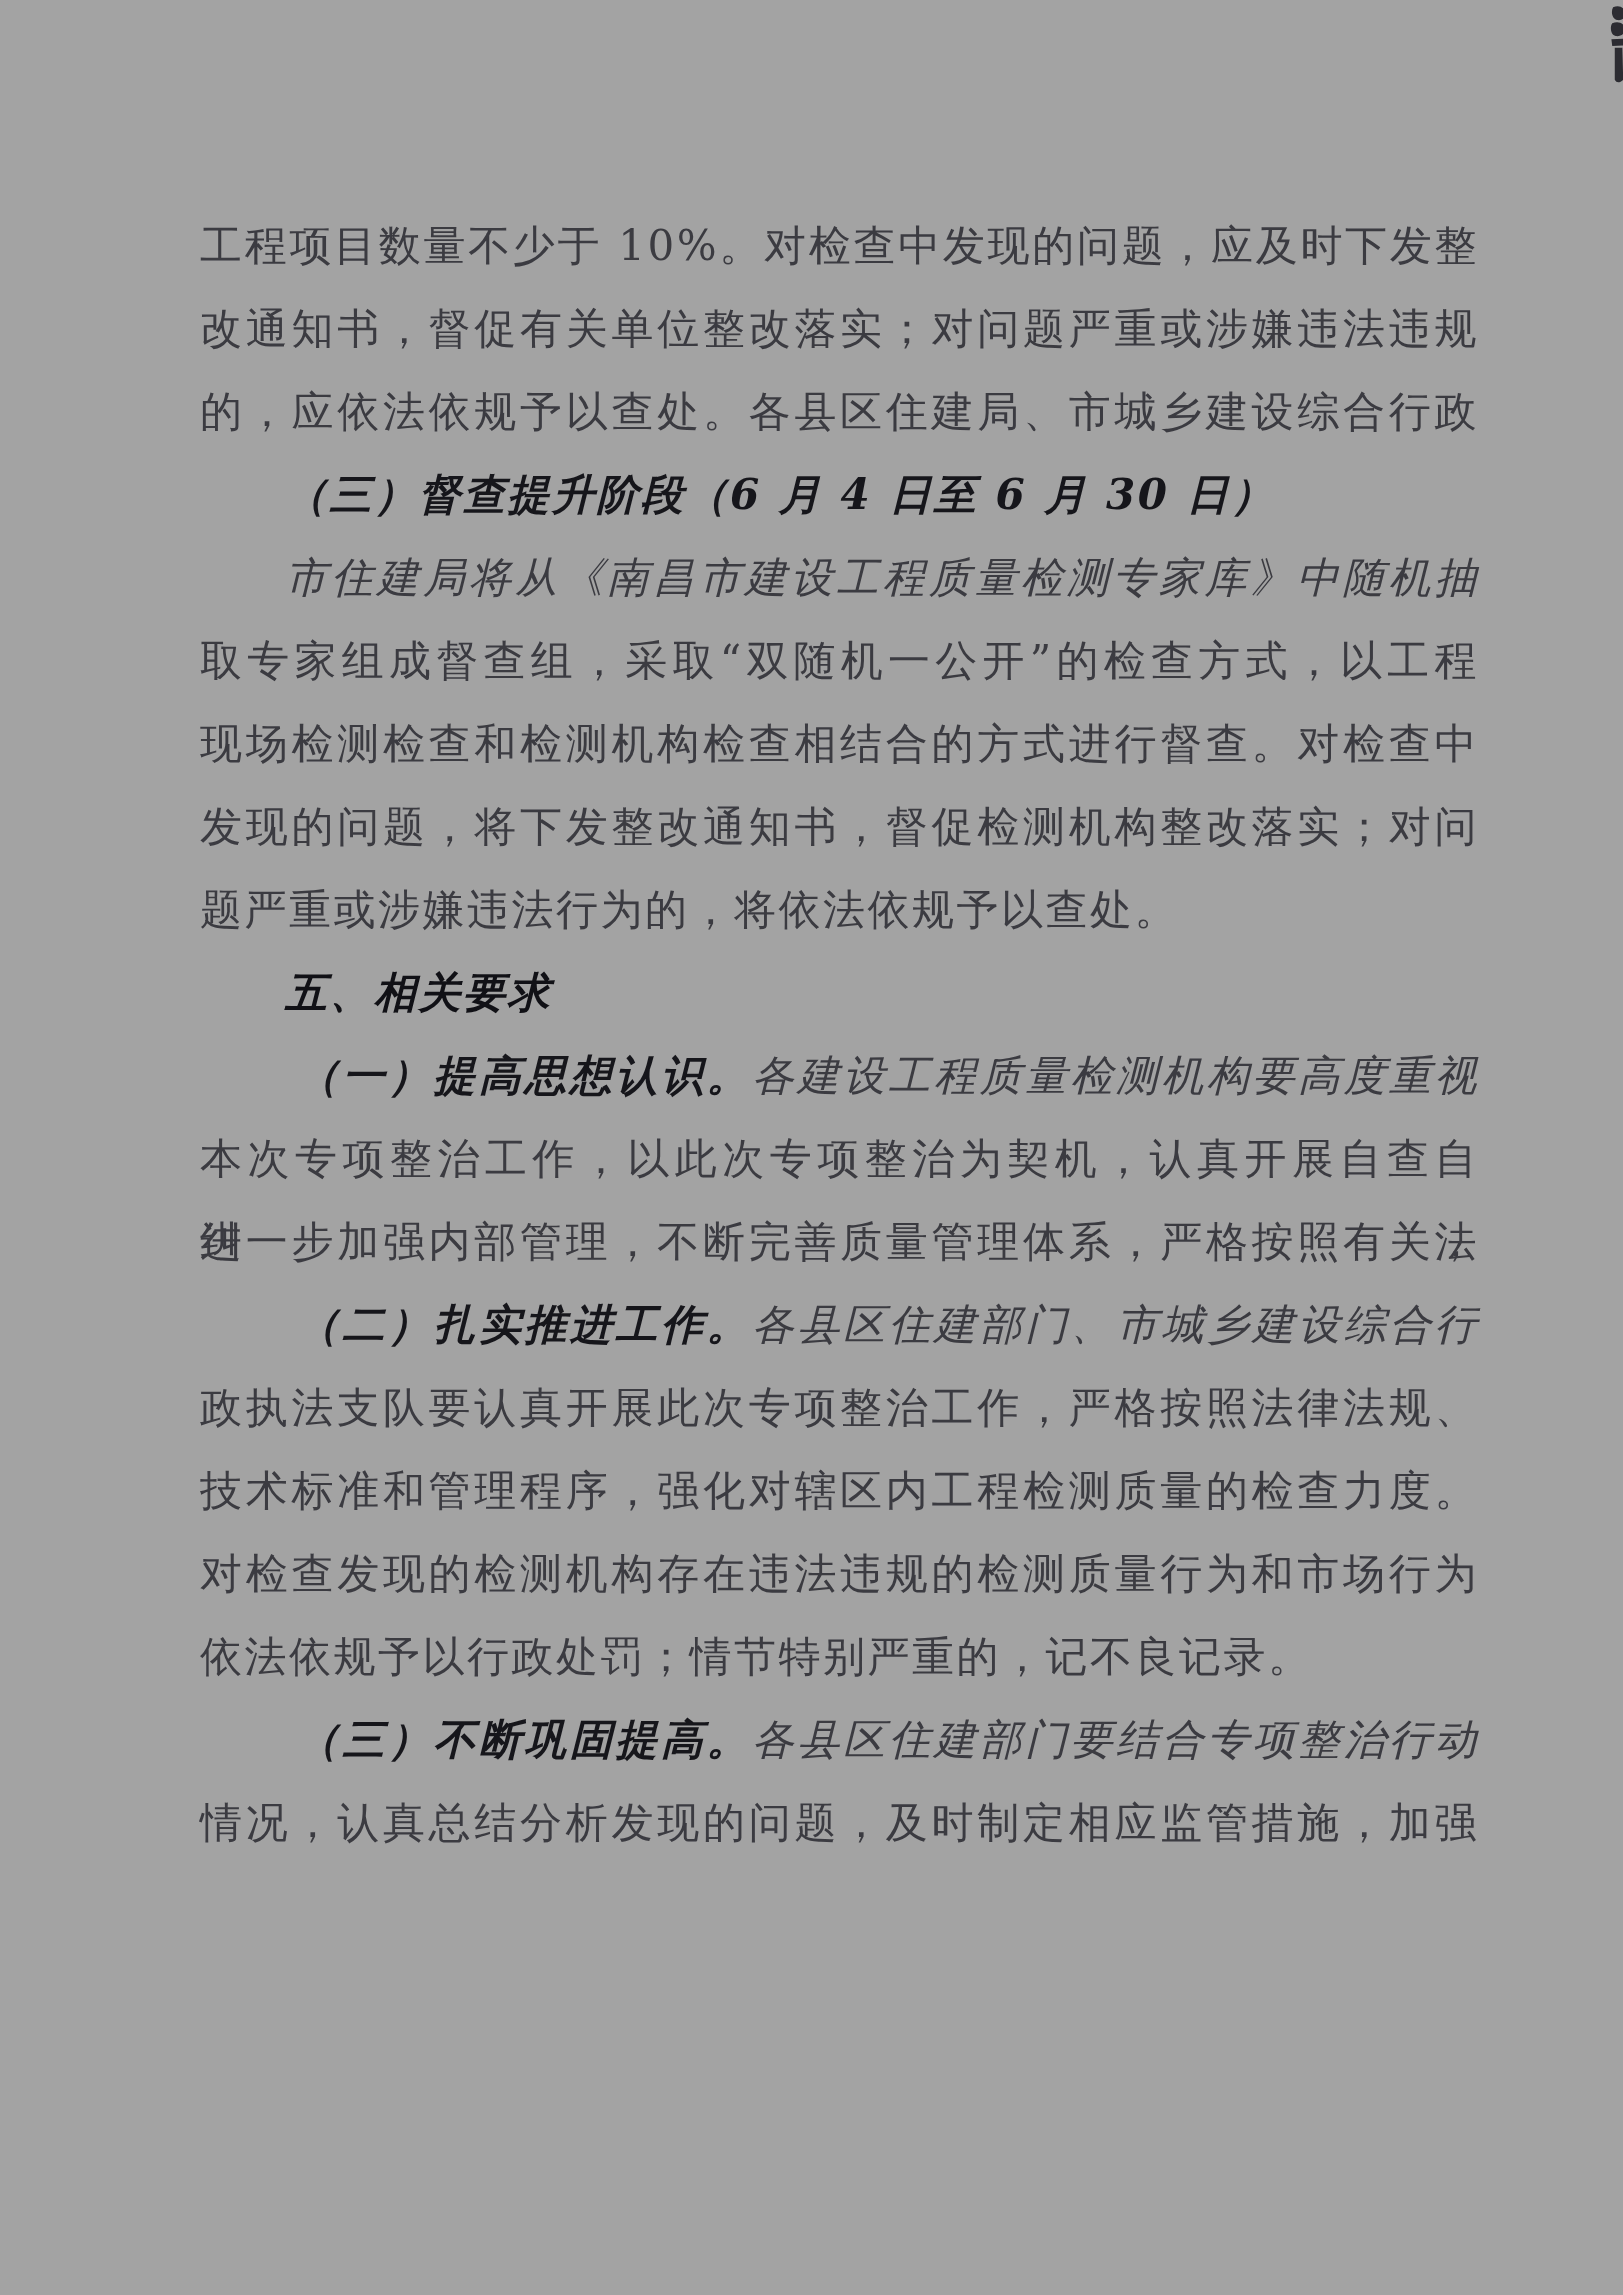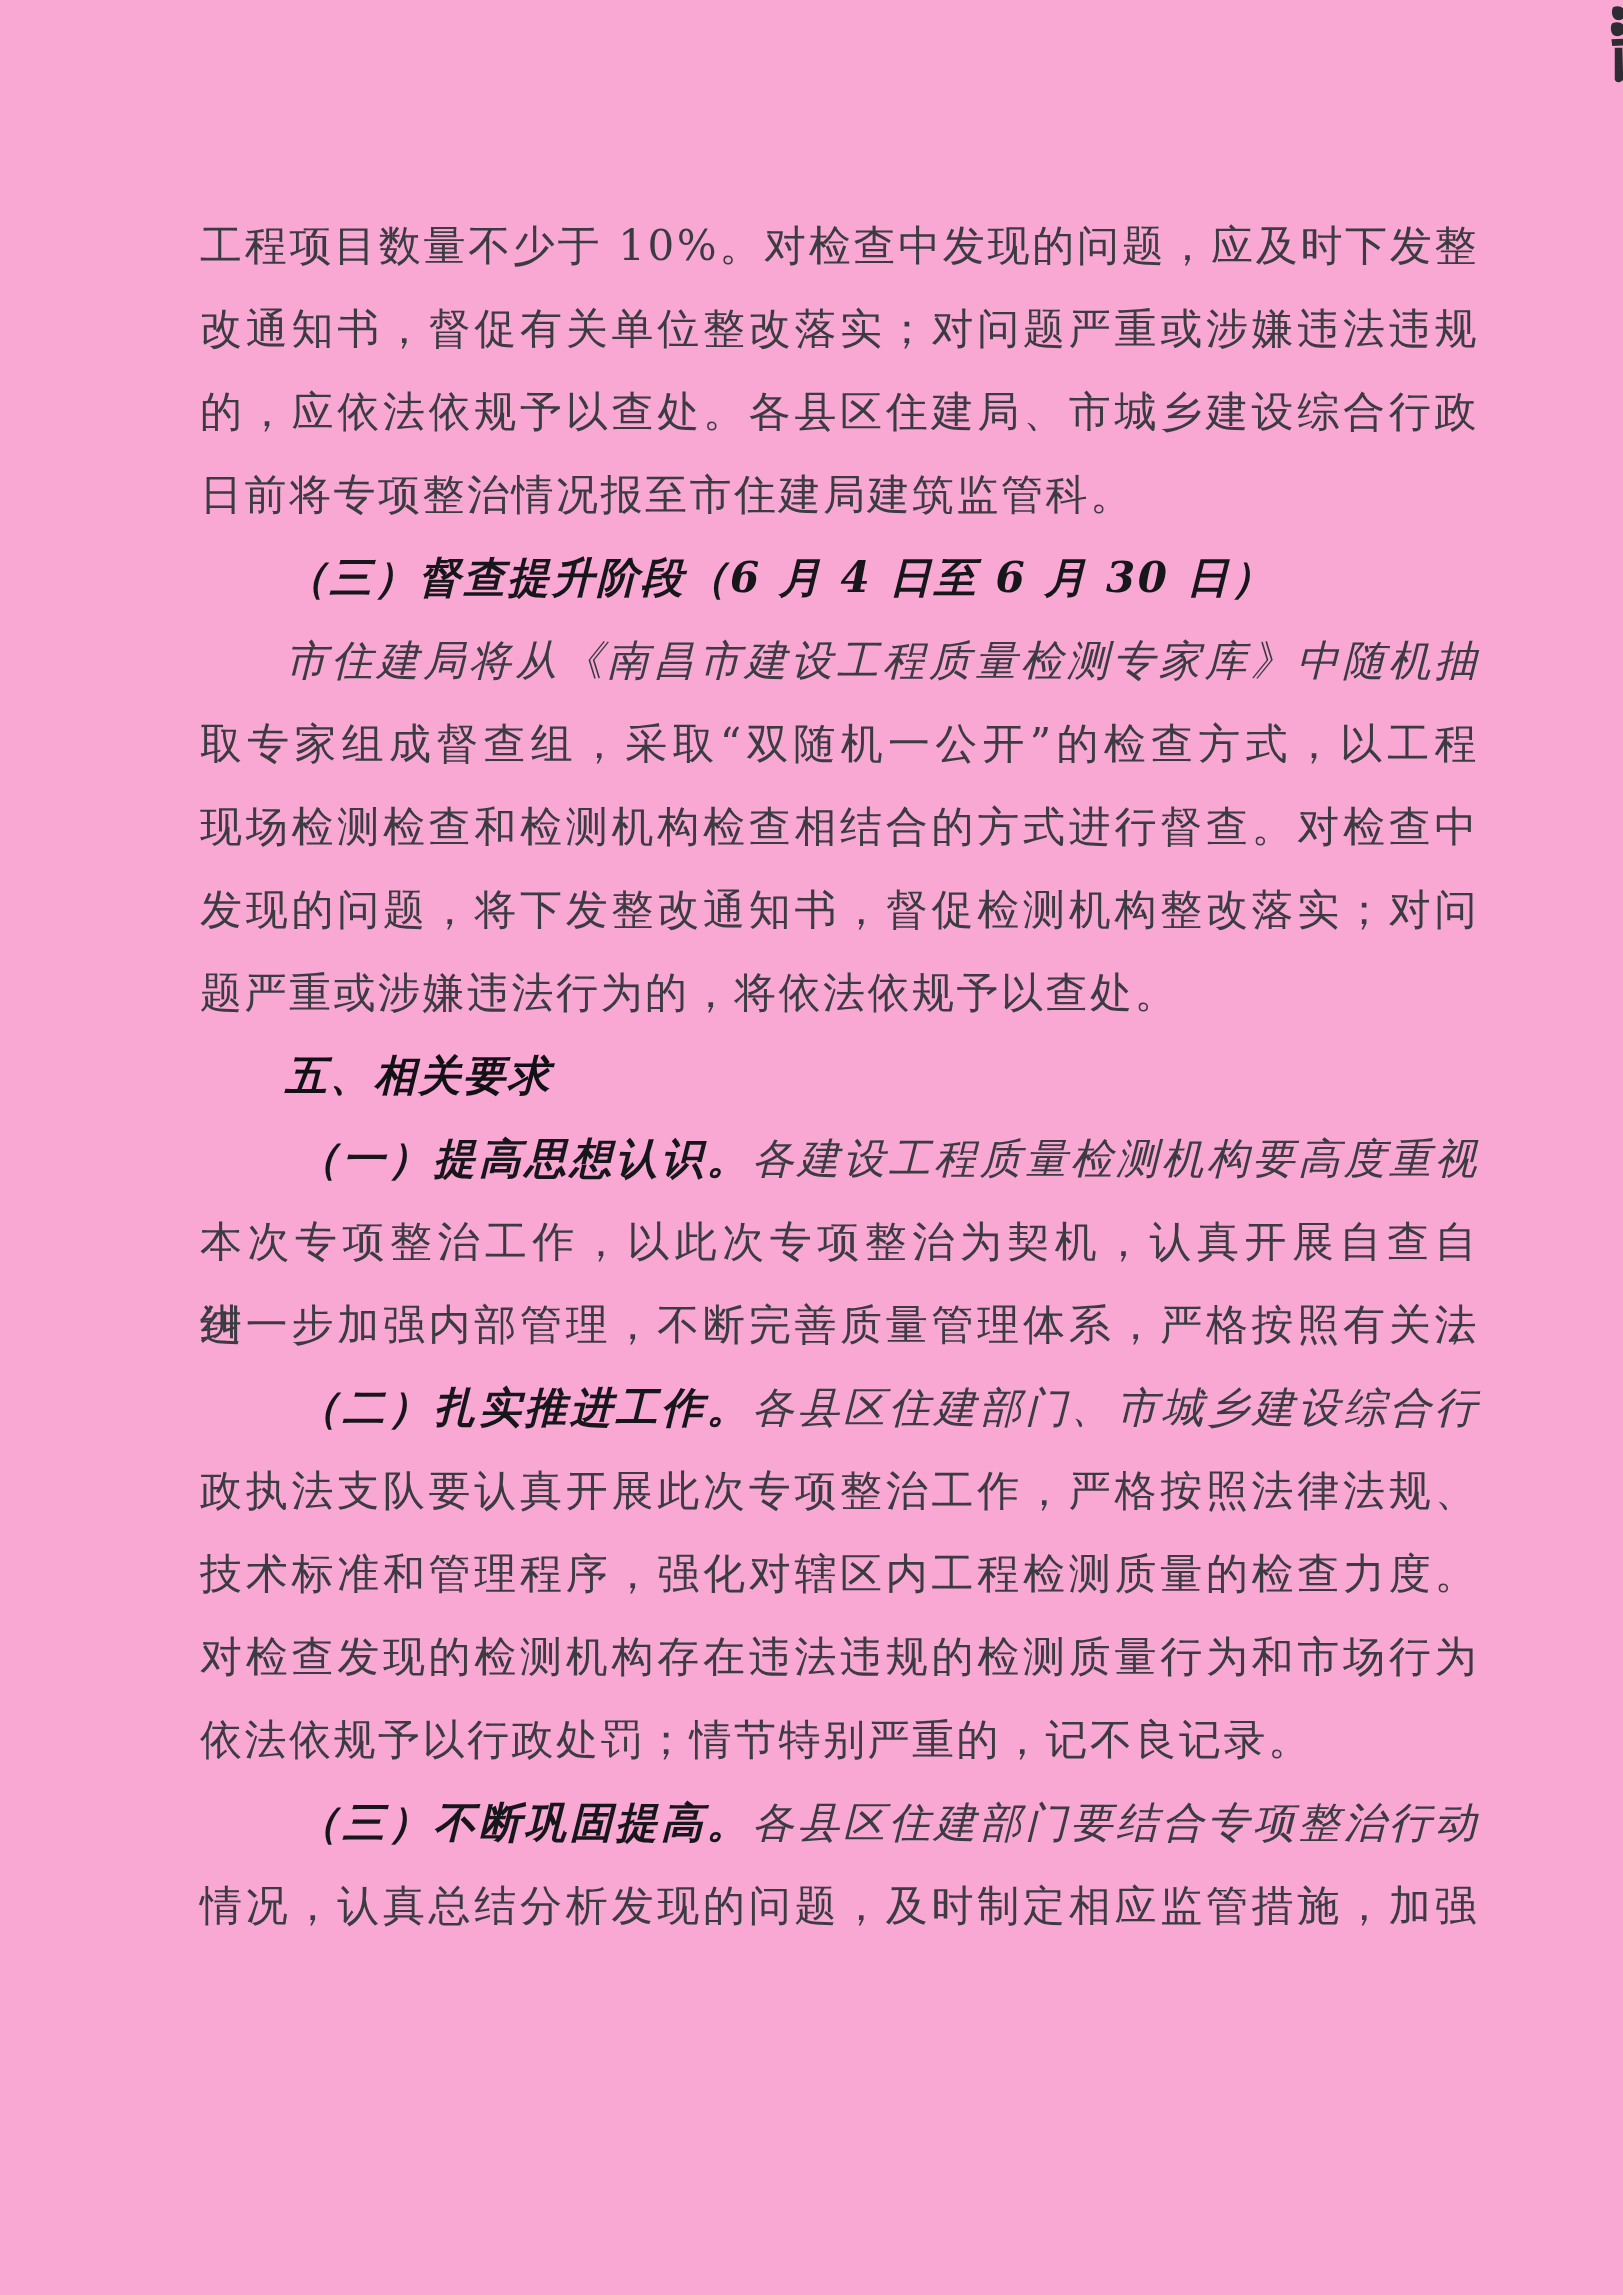--- a/index.html
+++ b/index.html
@@ -4,21 +4,21 @@
 <style>
   html, body {
     margin: 0;
     padding: 0;
     background: #ffffff;
   }
   .page {
     position: relative;
     width: 1624px;
     height: 2295px;
-    background: #f9a8d4;
+    background: #a3a3a3;
     overflow: hidden;
     font-family: "DejaVu Serif", serif;
   }
   .textblock {
     position: absolute;
     left: 200px;
     top: 204px;
     width: 1279px;
   }
   .line {
@@ -70,21 +70,20 @@
     <path fill="#2c2c32" d="M6,4 C12,1 19,3 20,10 C21,16 17,20 11,19 C5,18 3,9 6,4 Z
       M5,23 C11,20 19,22 20,29 C21,35 15,39 9,38 C3,37 2,27 5,23 Z
       M4,42 L21,41 L21,49 L5,50 Z
       M8,52 L17,52 L18,90 C14,94 10,94 8,90 Z"></path>
   </svg>
 
   <div class="textblock">
     <div class="line justify">工程项目数量不少于 10%。对检查中发现的问题，应及时下发整</div>
     <div class="line justify">改通知书，督促有关单位整改落实；对问题严重或涉嫌违法违规</div>
     <div class="line justify">的，应依法依规予以查处。各县区住建局、市城乡建设综合行政</div>
-    <div class="line">日前将专项整治情况报至市住建局建筑监管科。</div>
     <div class="line indent bold-kai">（三）督查提升阶段（6 月 4 日至 6 月 30 日）</div>
     <div class="line justify indent">市住建局将从《南昌市建设工程质量检测专家库》中随机抽</div>
     <div class="line justify">取专家组成督查组，采取“双随机一公开”的检查方式，以工程</div>
     <div class="line justify">现场检测检查和检测机构检查相结合的方式进行督查。对检查中</div>
     <div class="line justify">发现的问题，将下发整改通知书，督促检测机构整改落实；对问</div>
     <div class="line">题严重或涉嫌违法行为的，将依法依规予以查处。</div>
     <div class="line indent heading-sans">五、相关要求</div>
     <div class="line justify indent"><span class="lead">（一）提高思想认识。</span><span>各建设工程质量检测机构要高度重视</span></div>
     <div class="line justify">本次专项整治工作，以此次专项整治为契机，认真开展自查自纠，</div>
     <div class="line justify">进一步加强内部管理，不断完善质量管理体系，严格按照有关法</div>

